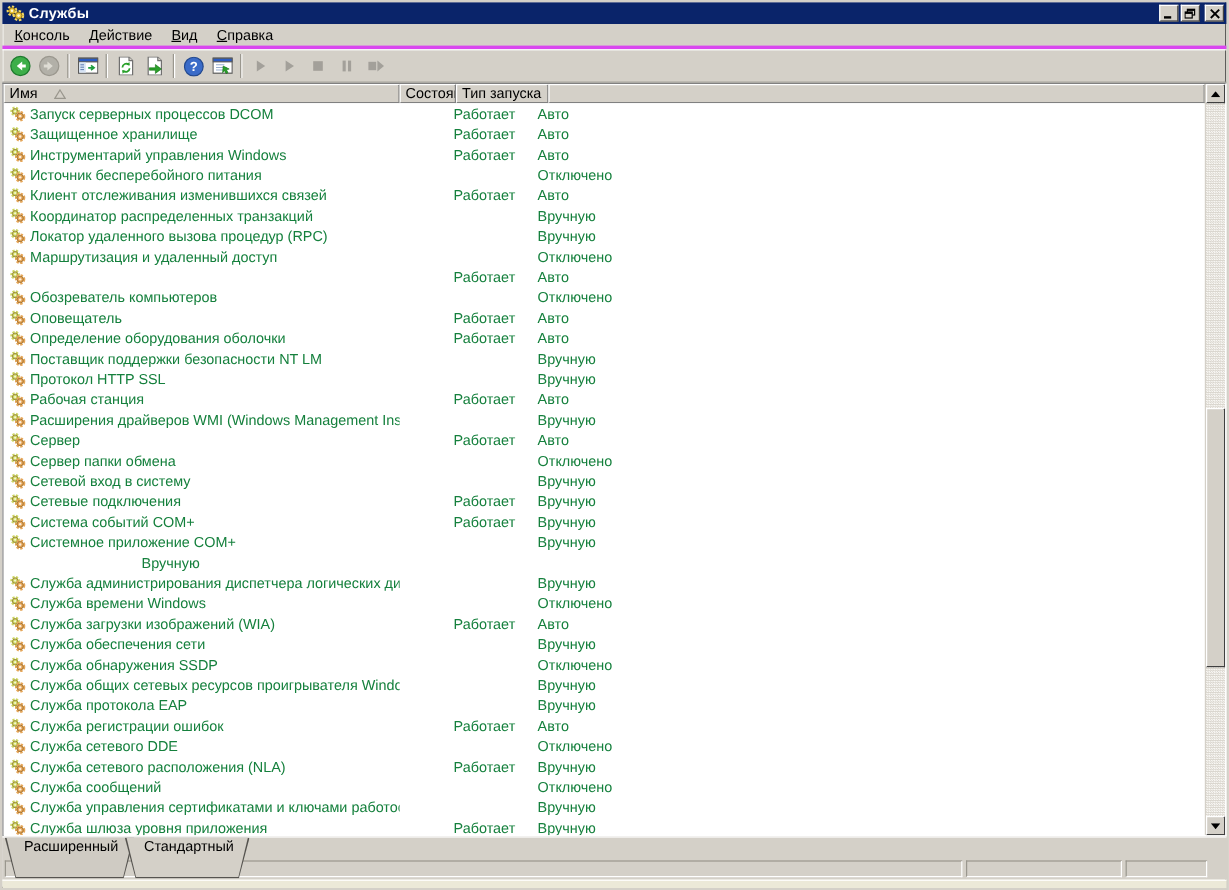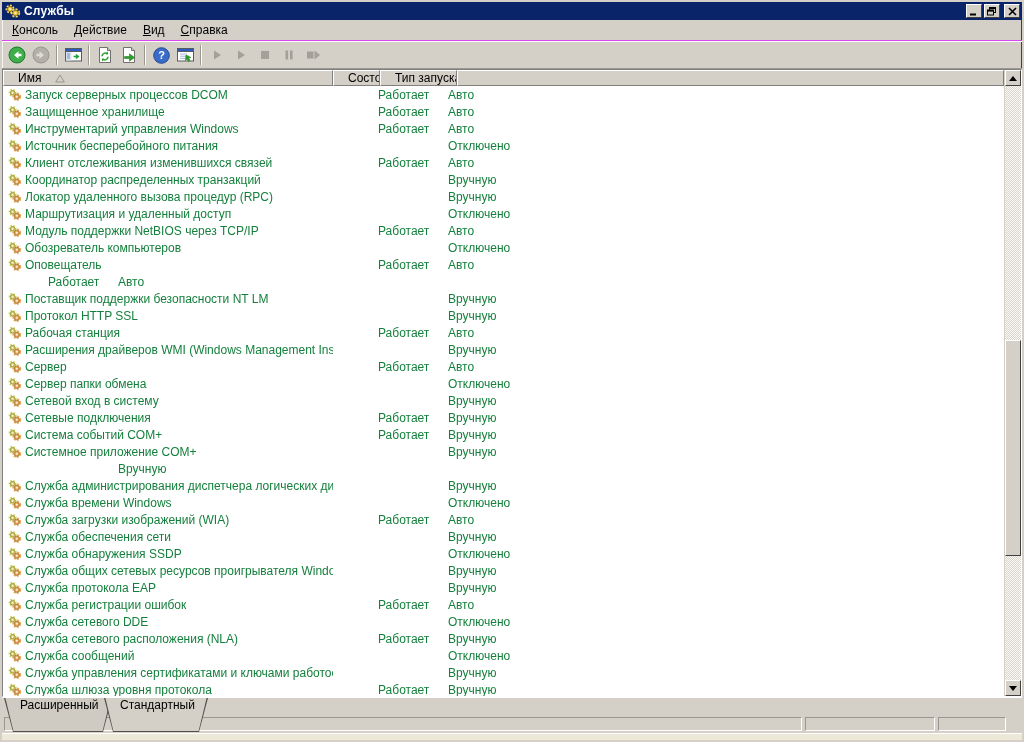--- a/index.html
+++ b/index.html
@@ -15,37 +15,37 @@
   .titlebar .app-icon { width:16px; height:16px; margin:0 3px 0 1px; flex:0 0 auto; }
   .titlebar .title { color:#fff; font-weight:bold; font-size:12px; flex:1;
                      white-space:nowrap; letter-spacing:.2px; }
   .tb-btn { width:16px; height:14px; background:#d4d0c8; margin-left:2px;
             border:1px solid; border-color:#fff #404040 #404040 #fff;
             display:flex; align-items:center; justify-content:center; }
   .tb-btn.close { margin-left:4px; }
 
   
   .menubar { height:21px; display:flex; align-items:center; padding-left:2px;
-             border-bottom:1px solid #d946ef; flex:0 0 auto; }
+             border-bottom:3px solid #d946ef; flex:0 0 auto; }
   .menu-item { font-size:12px; color:#000; padding:2px 8px; }
   .menu-item .hot { text-decoration:underline; }
 
   
   .toolbar { height:28px; display:flex; align-items:center; padding-left:3px;
              border-top:1px solid #fff; border-bottom:1px solid #9a978e; flex:0 0 auto; }
   .tbtn { width:24px; height:23px; display:flex; align-items:center; justify-content:center; }
   .tsep { width:2px; height:20px; margin:0 3px;
           border-left:1px solid #9a978e; border-right:1px solid #fff; }
 
   
   .list-pane { flex:1 1 auto; display:flex; overflow:hidden;
                border:1px solid; border-color:#808080 #fff #fff #808080; background:#fff; }
   .list-main { flex:1 1 auto; display:flex; flex-direction:column; overflow:hidden; }
   .header-row { height:16px; display:flex; background:#d4d0c8; flex:0 0 auto; }
-  .hcell { font-size:12px; color:#000; line-height:14px; padding:1px 14px;
+  .hcell { font-size:12px; color:#000; line-height:14px; padding:1px 4px;
            border:1px solid; border-color:#fff #808080 #808080 #fff;
            display:flex; align-items:center; white-space:nowrap; overflow:hidden; }
   .hcell.c-name { width:330px; }
   .hcell.c-status { width:47px; }
   .hcell.c-type { width:77px; }
   .hcell.c-fill { flex:1; }
   .sort-tri { margin-left:14px; }
 
   .rows { flex:1 1 auto; background:#fff; overflow:hidden; }
   .srow { height:17px; display:flex; align-items:center; font-size:12px; color:#15803d; }
@@ -366,21 +366,20 @@
   <div class="srow">
     <div class="cell-name">
       <svg width="14" height="14" viewBox="0 0 14 14">
         <circle cx="4.6" cy="4.8" r="3" fill="none" stroke="#cdd662" stroke-width="2" stroke-dasharray="1.7 1.2"></circle>
         <circle cx="4.6" cy="4.8" r="2.3" fill="#cdd662" stroke="#8f7c2e" stroke-width="0.7"></circle>
         <circle cx="4.6" cy="4.8" r="0.9" fill="#f4f6d8"></circle>
         <circle cx="8.8" cy="8.8" r="3.3" fill="none" stroke="#e6a75a" stroke-width="2" stroke-dasharray="1.9 1.2"></circle>
         <circle cx="8.8" cy="8.8" r="2.6" fill="#e6a75a" stroke="#9a6a28" stroke-width="0.7"></circle>
         <circle cx="8.8" cy="8.8" r="1" fill="#fbeedd"></circle>
       </svg>
-      <span class="nm">Модуль поддержки NetBIOS через TCP/IP</span>
     </div>
     <div class="cell-status">Работает</div>
     <div class="cell-type">Авто</div>
   </div>
 
   <div class="srow">
     <div class="cell-name">
       <svg width="14" height="14" viewBox="0 0 14 14">
         <circle cx="4.6" cy="4.8" r="3" fill="none" stroke="#cdd662" stroke-width="2" stroke-dasharray="1.7 1.2"></circle>
         <circle cx="4.6" cy="4.8" r="2.3" fill="#cdd662" stroke="#8f7c2e" stroke-width="0.7"></circle>
@@ -405,20 +404,31 @@
         <circle cx="8.8" cy="8.8" r="2.6" fill="#e6a75a" stroke="#9a6a28" stroke-width="0.7"></circle>
         <circle cx="8.8" cy="8.8" r="1" fill="#fbeedd"></circle>
       </svg>
       <span class="nm">Оповещатель</span>
     </div>
     <div class="cell-status">Работает</div>
     <div class="cell-type">Авто</div>
   </div>
 
   <div class="srow">
+    <div class="cell-name">
+      <svg width="14" height="14" viewBox="0 0 14 14">
+        <circle cx="4.6" cy="4.8" r="3" fill="none" stroke="#cdd662" stroke-width="2" stroke-dasharray="1.7 1.2"></circle>
+        <circle cx="4.6" cy="4.8" r="2.3" fill="#cdd662" stroke="#8f7c2e" stroke-width="0.7"></circle>
+        <circle cx="4.6" cy="4.8" r="0.9" fill="#f4f6d8"></circle>
+        <circle cx="8.8" cy="8.8" r="3.3" fill="none" stroke="#e6a75a" stroke-width="2" stroke-dasharray="1.9 1.2"></circle>
+        <circle cx="8.8" cy="8.8" r="2.6" fill="#e6a75a" stroke="#9a6a28" stroke-width="0.7"></circle>
+        <circle cx="8.8" cy="8.8" r="1" fill="#fbeedd"></circle>
+      </svg>
+      <span class="nm">Определение оборудования оболочки</span>
+    </div>
     <div class="cell-status">Работает</div>
     <div class="cell-type">Авто</div>
   </div>
 
   <div class="srow">
     <div class="cell-name">
       <svg width="14" height="14" viewBox="0 0 14 14">
         <circle cx="4.6" cy="4.8" r="3" fill="none" stroke="#cdd662" stroke-width="2" stroke-dasharray="1.7 1.2"></circle>
         <circle cx="4.6" cy="4.8" r="2.3" fill="#cdd662" stroke="#8f7c2e" stroke-width="0.7"></circle>
         <circle cx="4.6" cy="4.8" r="0.9" fill="#f4f6d8"></circle>
@@ -776,21 +786,21 @@
   <div class="srow">
     <div class="cell-name">
       <svg width="14" height="14" viewBox="0 0 14 14">
         <circle cx="4.6" cy="4.8" r="3" fill="none" stroke="#cdd662" stroke-width="2" stroke-dasharray="1.7 1.2"></circle>
         <circle cx="4.6" cy="4.8" r="2.3" fill="#cdd662" stroke="#8f7c2e" stroke-width="0.7"></circle>
         <circle cx="4.6" cy="4.8" r="0.9" fill="#f4f6d8"></circle>
         <circle cx="8.8" cy="8.8" r="3.3" fill="none" stroke="#e6a75a" stroke-width="2" stroke-dasharray="1.9 1.2"></circle>
         <circle cx="8.8" cy="8.8" r="2.6" fill="#e6a75a" stroke="#9a6a28" stroke-width="0.7"></circle>
         <circle cx="8.8" cy="8.8" r="1" fill="#fbeedd"></circle>
       </svg>
-      <span class="nm">Служба шлюза уровня протокола</span>
+      <span class="nm">Служба шлюза уровня приложения</span>
     </div>
     <div class="cell-status">Работает</div>
     <div class="cell-type">Вручную</div>
   </div>
 </div>
     </div>
 
     <div class="vscroll">
       <div class="sbtn up">
         <svg width="8" height="5" viewBox="0 0 8 5">

